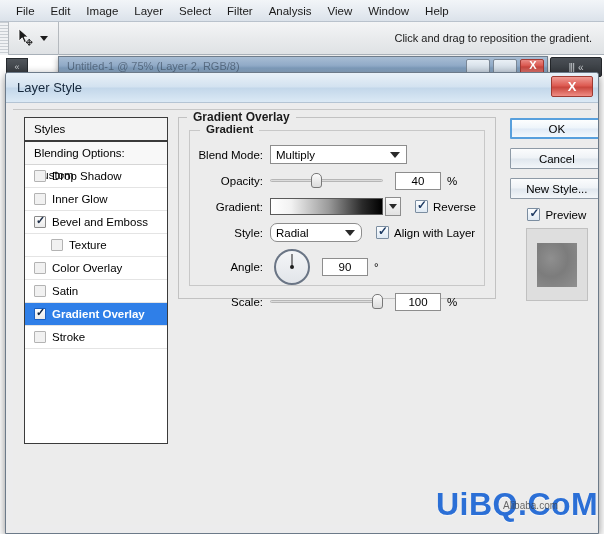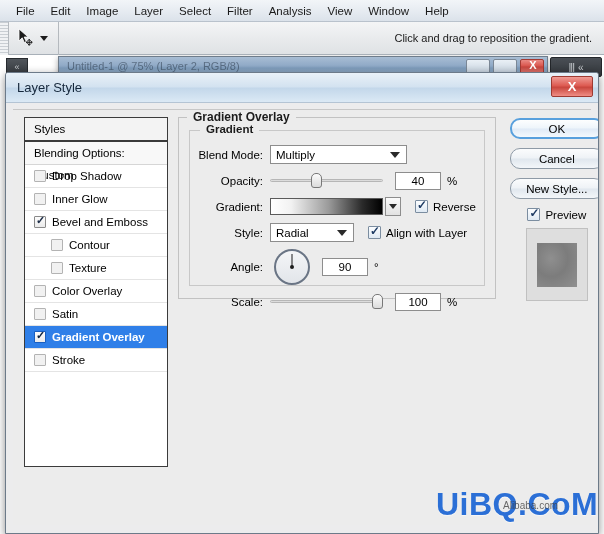--- a/index.html
+++ b/index.html
@@ -212,21 +212,21 @@
     height: 19px; background: #fff; border: 1px solid #8d8d8d;
     display: flex; align-items: center; position: relative;
     padding-left: 5px; font-size: 11.5px;
   }
   .select .arrow {
     position: absolute; right: 6px; top: 6px;
     width: 0; height: 0; border-left: 5px solid transparent;
     border-right: 5px solid transparent; border-top: 6px solid #2a2a2a;
   }
   .select.blend { width: 137px; }
-  .select.style { width: 84px; }
+  .select.style { width: 92px; border-radius: 7px; }
 
   .slider { width: 113px; height: 19px; position: relative; }
   .slider .track {
     position: absolute; left: 0; right: 0; top: 8px; height: 3px;
     background: #dcdcdc; border: 1px solid #b6b6b6; border-radius: 2px;
   }
   .slider .thumb {
     position: absolute; top: 2px; width: 11px; height: 15px;
     background: linear-gradient(to bottom,#fbfbfb,#dcdcdc);
     border: 1px solid #787878; border-radius: 5px 5px 3px 3px;
@@ -277,21 +277,21 @@
   }
   .dial .hub {
     position: absolute; left: 50%; top: 50%; width: 4px; height: 4px;
     margin: -2px 0 0 -2px; border-radius: 50%; background: #1d1d1d;
   }
 
   
   .btn-col { width: 110px; padding: 8px 10px 0 6px; }
   .btn {
     width: 94px; height: 21px; margin-bottom: 9px;
-    border: 1px solid #8e9aa6; border-radius: 10px;
+    border: 1px solid #8e9aa6; border-radius: 1px;
     background: linear-gradient(to bottom, #fbfcfd 0%, #eef2f6 48%, #e0e7ee 52%, #f3f6f9 100%);
     font-size: 11.5px; display: flex; align-items: center; justify-content: center;
   }
   .btn.default {
     border: 2px solid #58a0dd;
     background: linear-gradient(to bottom, #fdfefe 0%, #eef5fb 48%, #dfeaf6 52%, #f4f9fd 100%);
   }
   .preview-check {
     display: flex; align-items: center; justify-content: center;
     width: 94px; margin-bottom: 7px; font-size: 11.5px;
@@ -403,24 +403,20 @@
             <div class="style-row">
               <span class="cb dim"></span>
               <span>Inner Glow</span>
             </div>
             <div class="style-row">
               <span class="cb checked"></span>
               <span>Bevel and Emboss</span>
             </div>
             <div class="style-row indent">
               <span class="cb dim"></span>
-              <span>Contour</span>
-            </div>
-            <div class="style-row indent">
-              <span class="cb dim"></span>
               <span>Texture</span>
             </div>
             <div class="style-row">
               <span class="cb dim"></span>
               <span>Color Overlay</span>
             </div>
             <div class="style-row">
               <span class="cb dim"></span>
               <span>Satin</span>
             </div>

